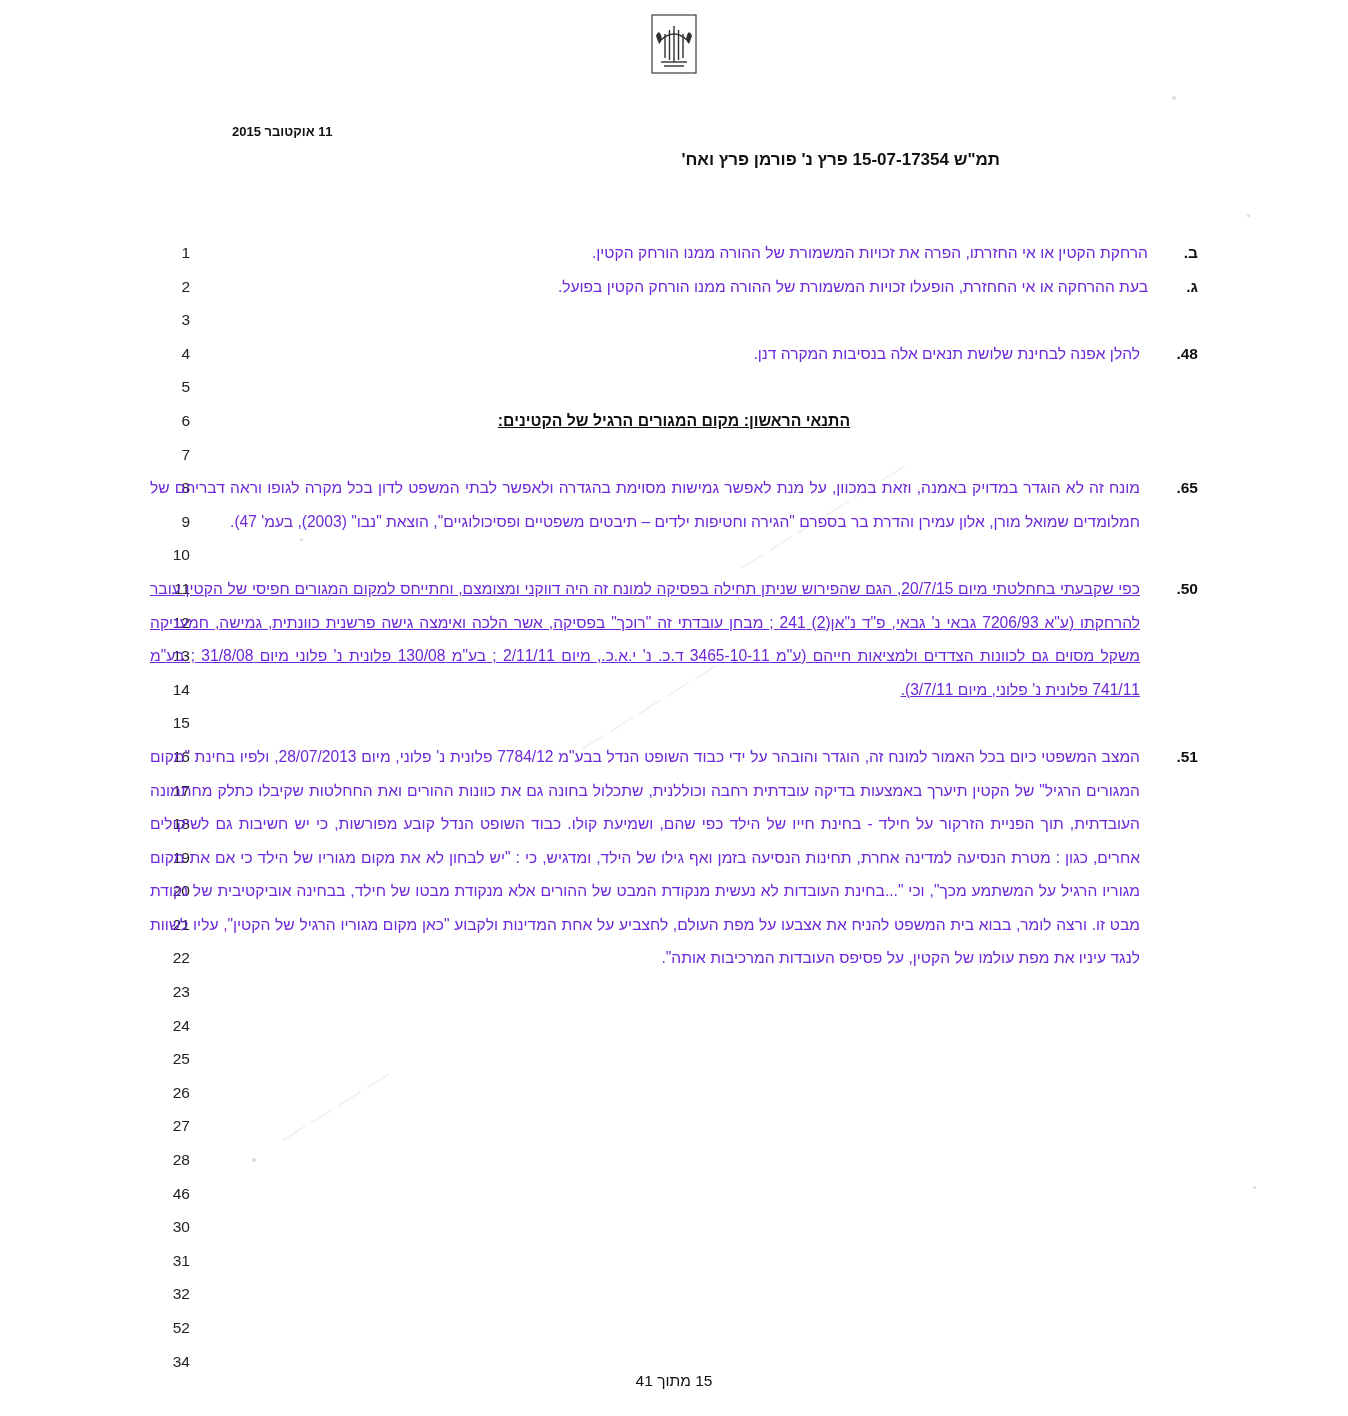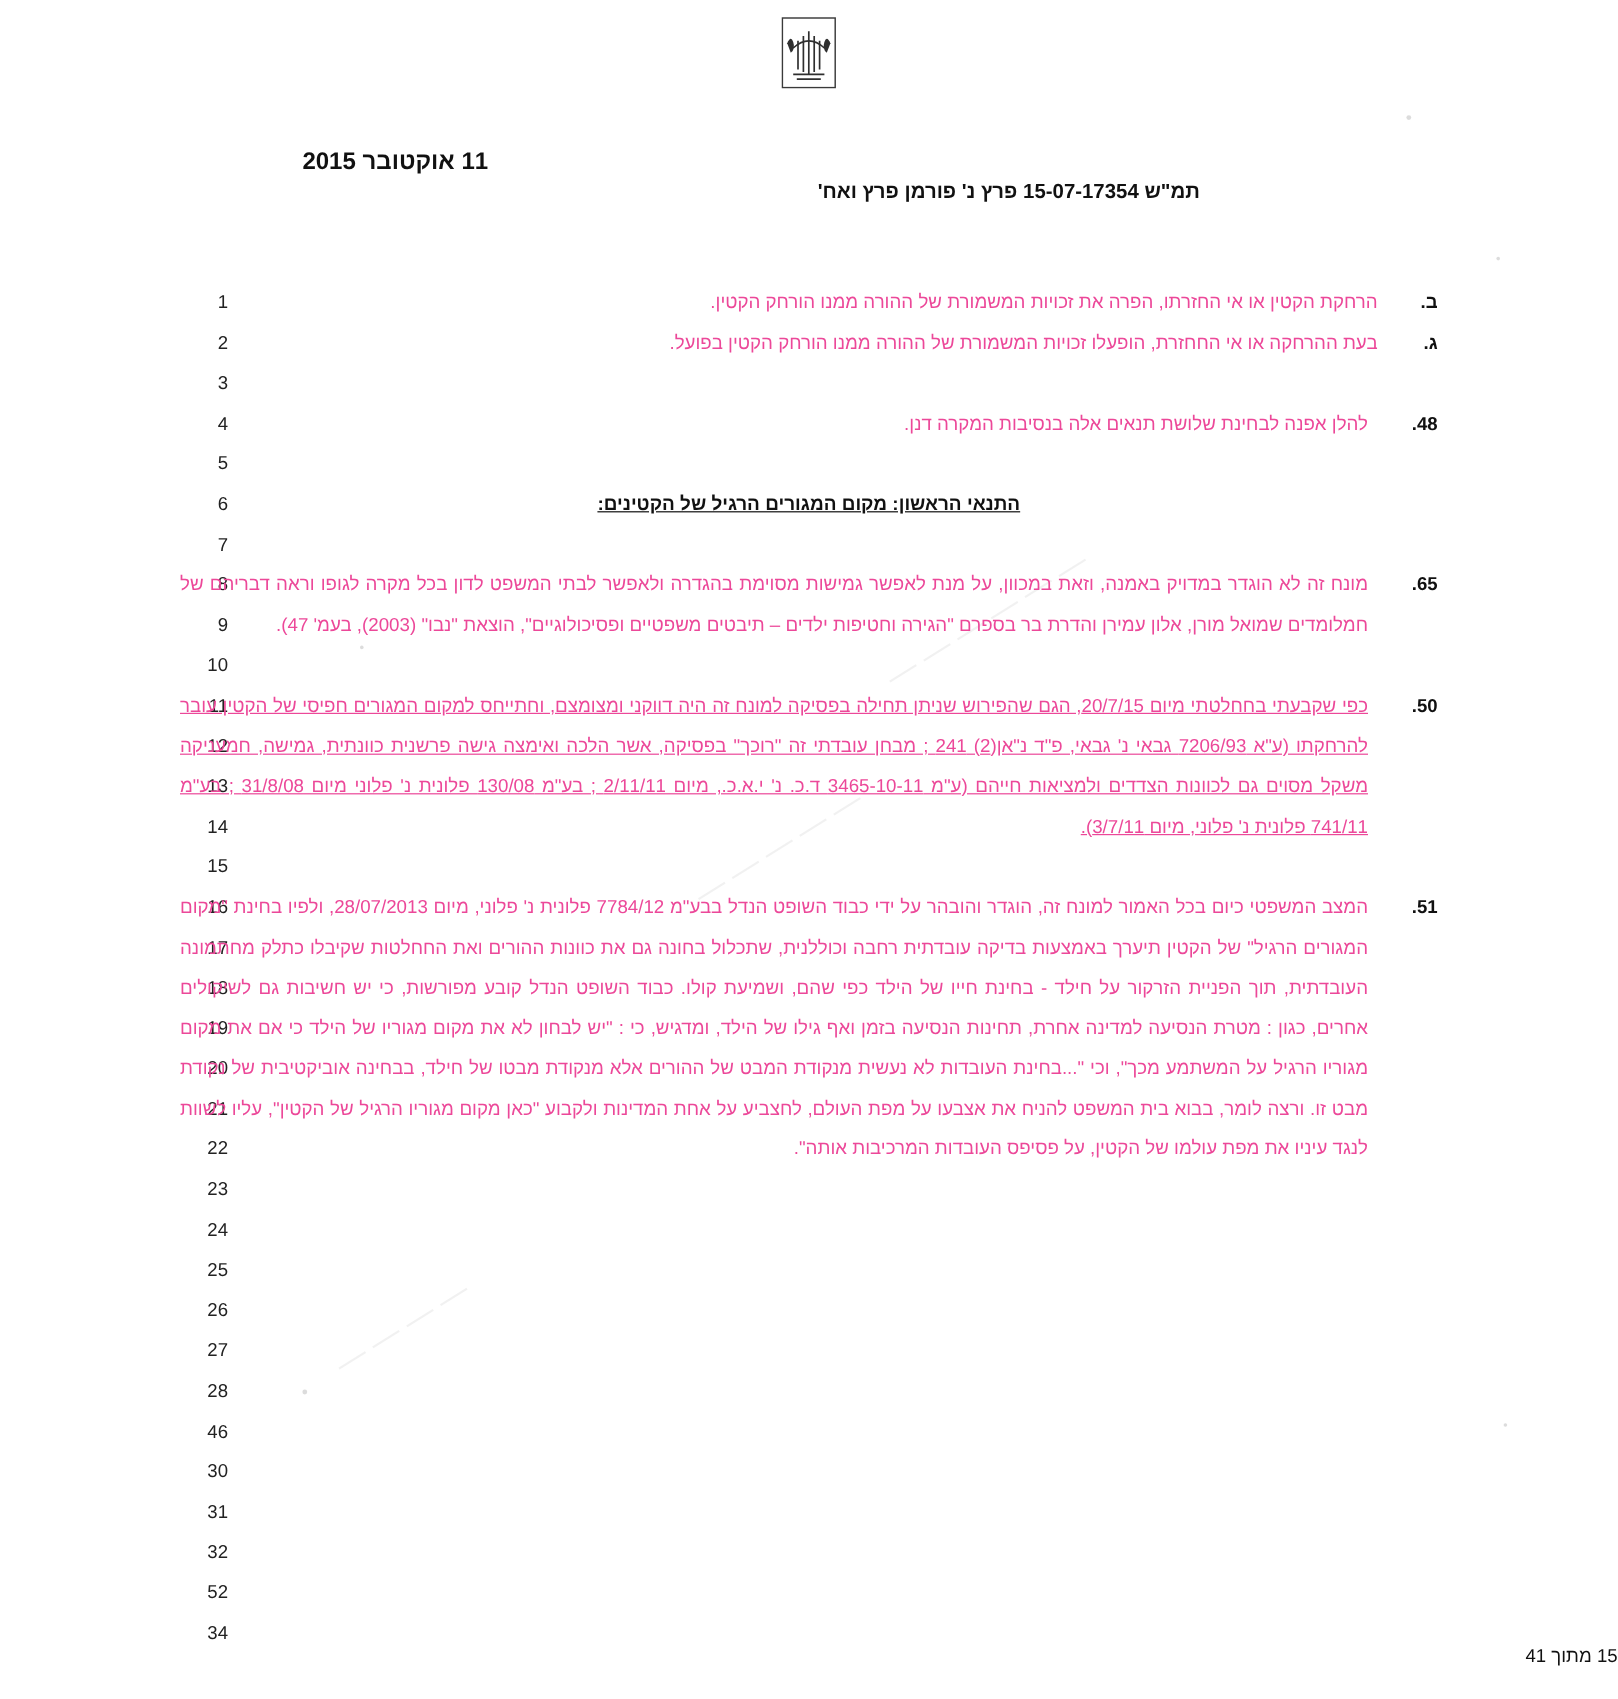--- a/index.html
+++ b/index.html
@@ -51,24 +51,23 @@
     letter-spacing: .2px;
     color: #111;
   }
 
   .date-line {
     position: absolute;
     top: 124px;
     left: 232px;
     font-family: "Liberation Sans", sans-serif;
     font-weight: bold;
-    font-size: 20px;
+    font-size: 13px;
     direction: rtl;
     color: #111;
-    margin-left: 20px;
   }
 
   .case-line {
     position: absolute;
     top: 150px;
     right: 348px;
     font-family: "Liberation Sans", sans-serif;
     font-weight: bold;
     font-size: 17px;
     direction: rtl;
@@ -117,21 +116,21 @@
     color: #111;
     white-space: nowrap;
   }
   .para .body-text {
     flex: 1 1 auto;
     font-family: "Liberation Sans", sans-serif;
     font-size: 15.6px;
     line-height: 33.6px;
     text-align: justify;
     text-justify: inter-word;
-    color: #ec4899;
+    color: #6d28d9;
   }
 
   .sub-list .para .num {
     flex: 0 0 42px;
     text-align: right;
     padding-left: 0;
     padding-right: 0;
   }
   .sub-list .para .body-text { padding-right: 8px; }
 
@@ -146,21 +145,21 @@
     text-align: center;
     color: #111;
   }
   .small-cite { font-size: 13.6px; text-decoration: underline; }
 
   .footer {
     position: absolute;
     bottom: 26px;
     left: 0;
     right: 0;
-    text-align: right;
+    text-align: center;
     font-family: "Liberation Sans", sans-serif;
     font-size: 15.5px;
     direction: rtl;
     color: #111;
   }
 
   
   .speck {
     position: absolute;
     background: #b9b9b9;

